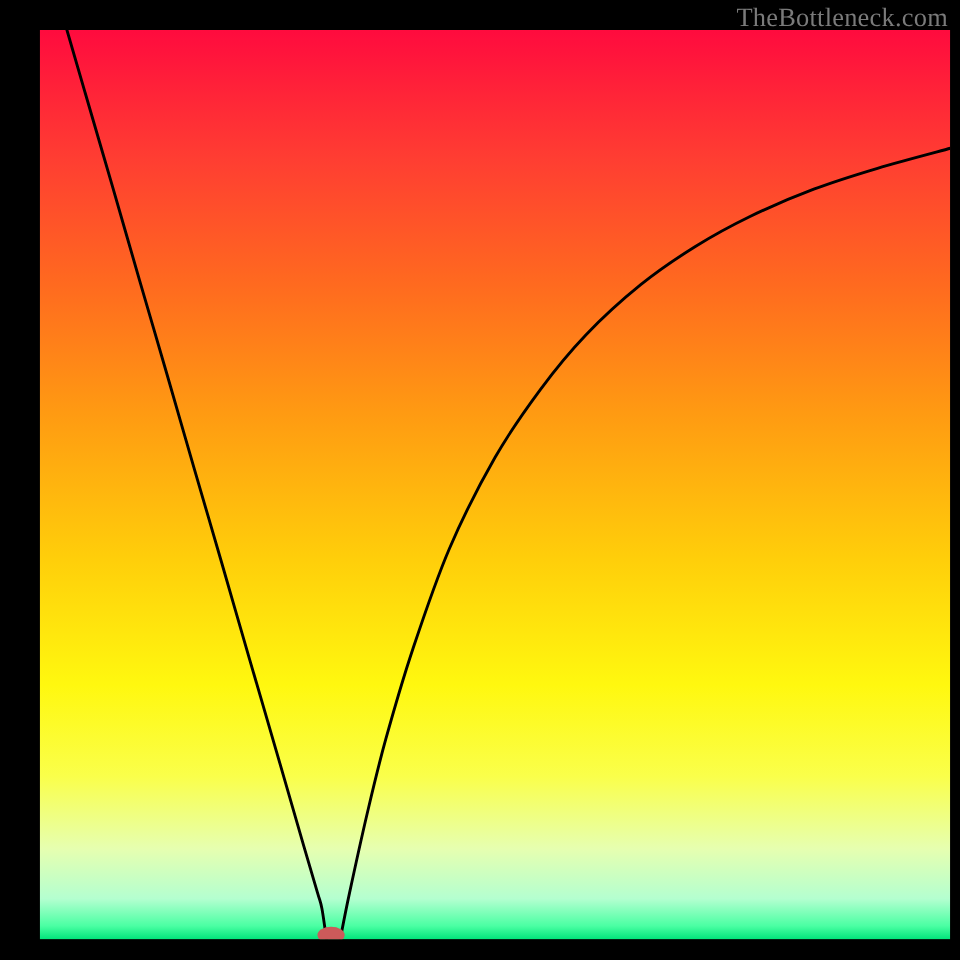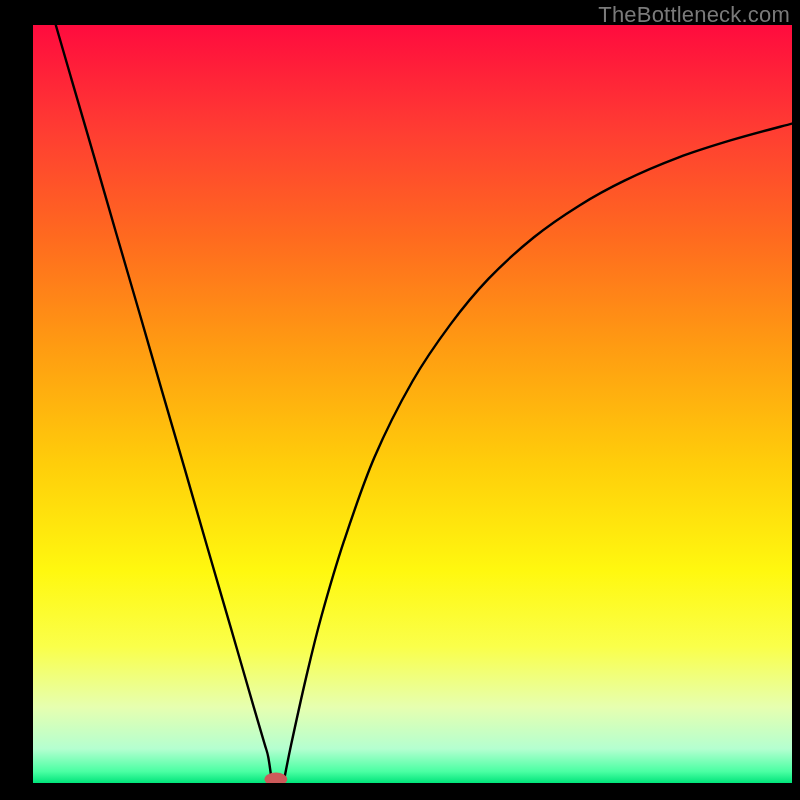--- a/index.html
+++ b/index.html
@@ -14,21 +14,21 @@
     position: relative;
     width: 800px;
     height: 800px;
     background: #000;
   }
   .watermark {
     position: absolute;
     top: 2px;
     right: 10px;
     color: #7a7a7a;
-    font-family: Liberation Sans, sans-serif;
+    font-family: Liberation Serif, serif;
     font-size: 22px;
     font-weight: 500;
     letter-spacing: 0.2px;
     z-index: 10;
   }
   .plot {
     position: absolute;
     left: 33px;
     top: 25px;
     width: 759px;

